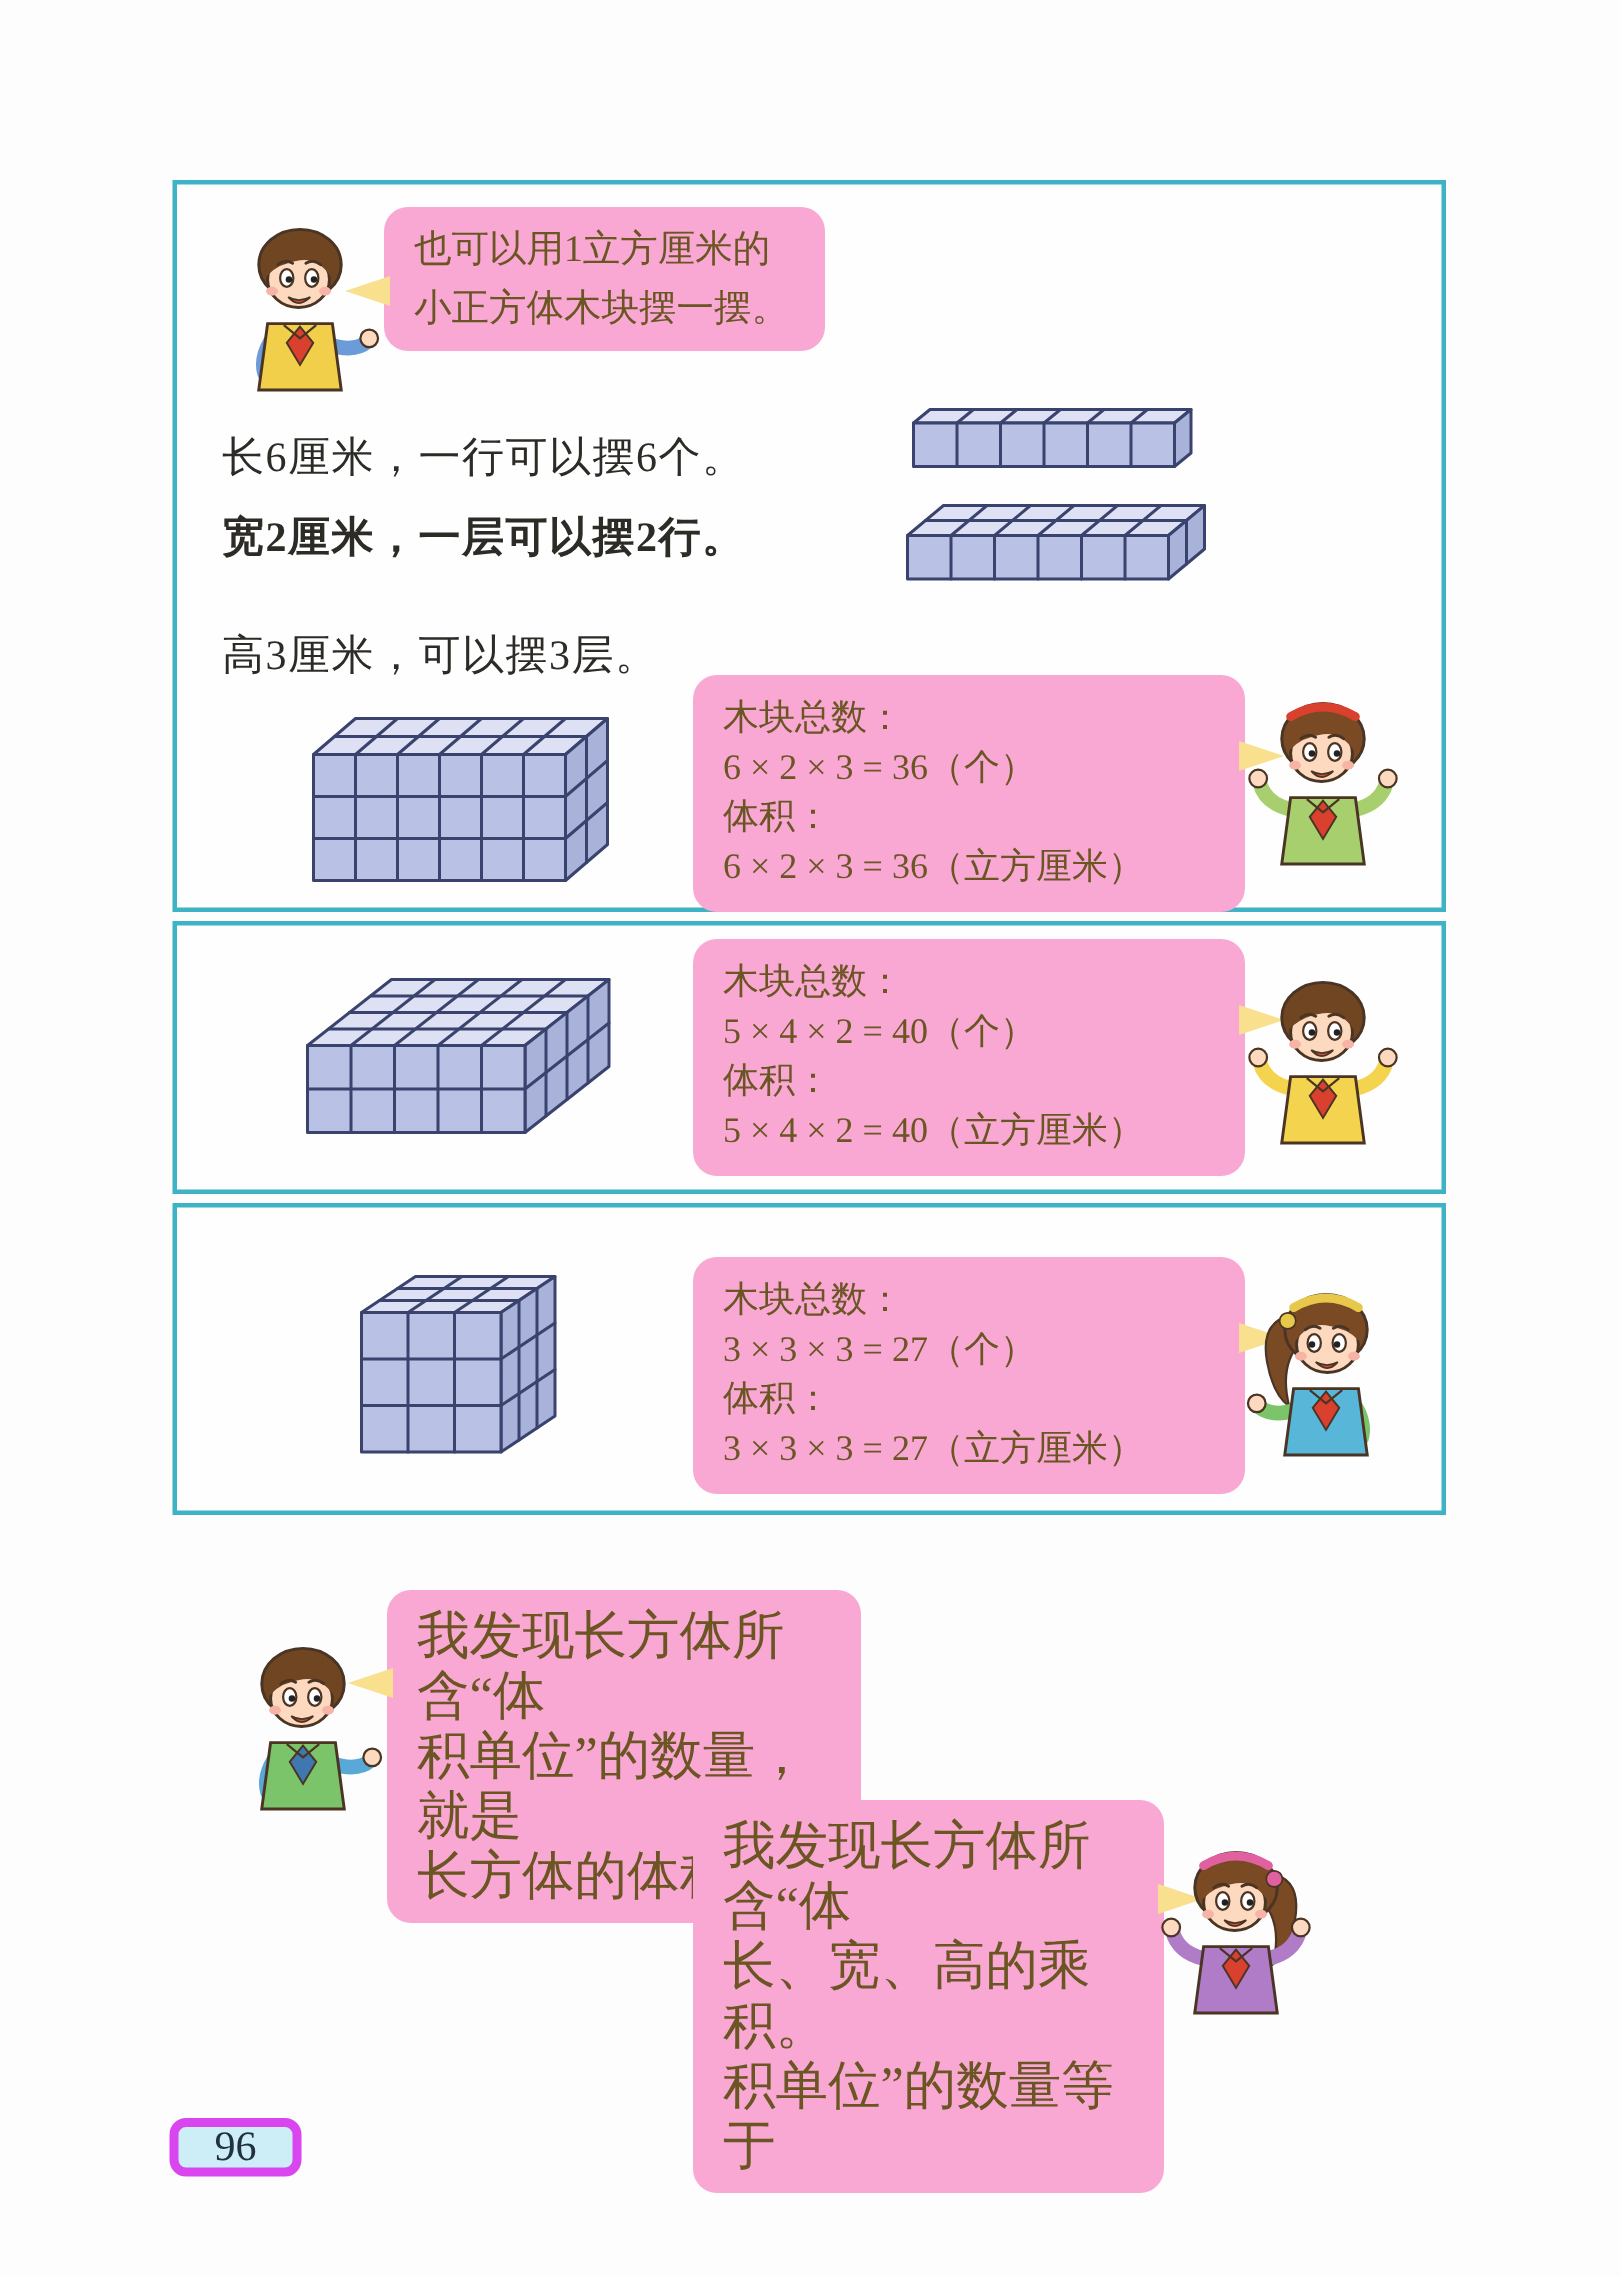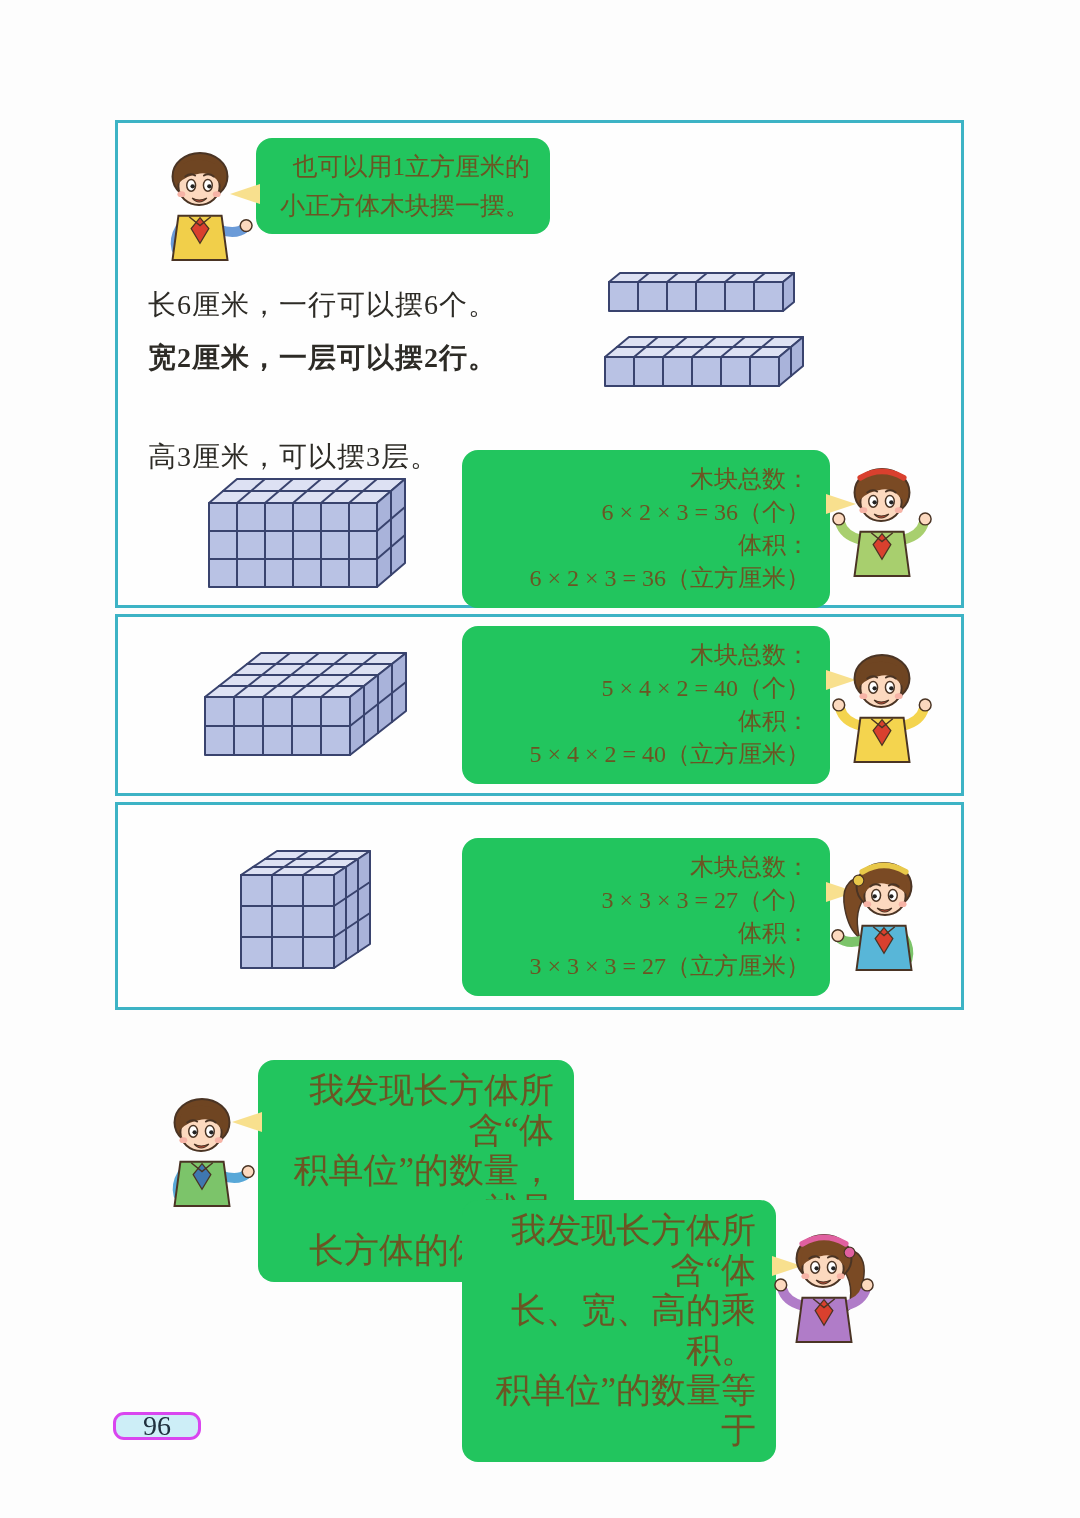--- a/index.html
+++ b/index.html
@@ -12,22 +12,22 @@
   }
   .panel {
     position:absolute; left:115px; width:849px;
     border:3px solid #3db3c5; background:#fefefe;
   }
   .panel-1 { top:120px; height:488px; }
   .panel-2 { top:614px; height:182px; }
   .panel-3 { top:802px; height:208px; }
 
   .bubble {
-    position:absolute; background:#22c55e; border-radius:16px;
-    color:#6b5523; padding:13px 20px; line-height:33px; font-size:24px;text-align:right;
+    position:absolute; background:#f9a8d4; border-radius:16px;
+    color:#6b5523; padding:13px 20px; line-height:33px; font-size:24px;
   }
   .bubble .tail { position:absolute; width:0; height:0; border-style:solid; }
   .tail-left  { left:-26px; border-width:10px 30px 10px 0; border-color:transparent #f8e08e transparent transparent; }
   .tail-right { right:-26px; border-width:10px 0 10px 30px; border-color:transparent transparent transparent #f8e08e; }
 
   .bubble-intro { left:256px; top:138px; width:294px; font-size:25px; line-height:39px; padding:9px 20px; }
   .bubble-intro .tail { top:46px; }
 
   .bubble-calc { width:368px; }
   .bubble-calc .tail { top:44px; }
@@ -37,41 +37,41 @@
 
   .bubble-find { font-size:35px; line-height:40px; padding:11px 20px; }
   .bubble-find-1 { left:258px; top:1060px; width:316px; }
   .bubble-find-1 .tail { top:52px; }
   .bubble-find-2 { left:462px; top:1200px; width:314px; }
   .bubble-find-2 .tail { top:56px; }
 
   .step-line { position:absolute; left:148px; font-size:28px; letter-spacing:1px; color:#2d2b26; }
   .step-1 { top:286px; }
   .step-2 { top:339px;font-weight:bold; }
-  .step-3 { top:438px; }
+  .step-3 { top:418px; }
 
   .figure { position:absolute; }
   .fig-row    { left:606px; top:270px; }
   .fig-layer  { left:602px; top:334px; }
   .fig-cuboid1{ left:206px; top:476px; }
   .fig-cuboid2{ left:202px; top:650px; }
   .fig-cube3  { left:238px; top:848px; }
 
   .avatar { position:absolute; width:108px; height:125px; }
   .avatar svg { width:100%; height:100%; }
   .avatar-boy-top    { left:146px; top:140px; }
   .avatar-girl-1     { left:828px; top:456px; }
   .avatar-boy-2      { left:828px; top:642px; }
   .avatar-girl-2     { left:830px; top:850px; }
   .avatar-boy-bottom { left:148px; top:1086px; }
   .avatar-girl-3     { left:770px; top:1222px; }
 
   .page-badge {
-    position:absolute; left:113px; top:1412px; width:88px; height:28px;
-    background:#cdeef7; border:3px solid #d946ef; border-radius:11px;
+    position:absolute; left:113px; top:1412px; width:88px; height:39px;
+    background:#cdeef7; border:6px solid #d946ef; border-radius:11px;
     display:flex; align-items:center; justify-content:center;
     font-size:28px; color:#20313f;
   }
 </style>
 </head>
 <body>
 
 <div class="page">
 
   <div class="panel panel-1"></div>

